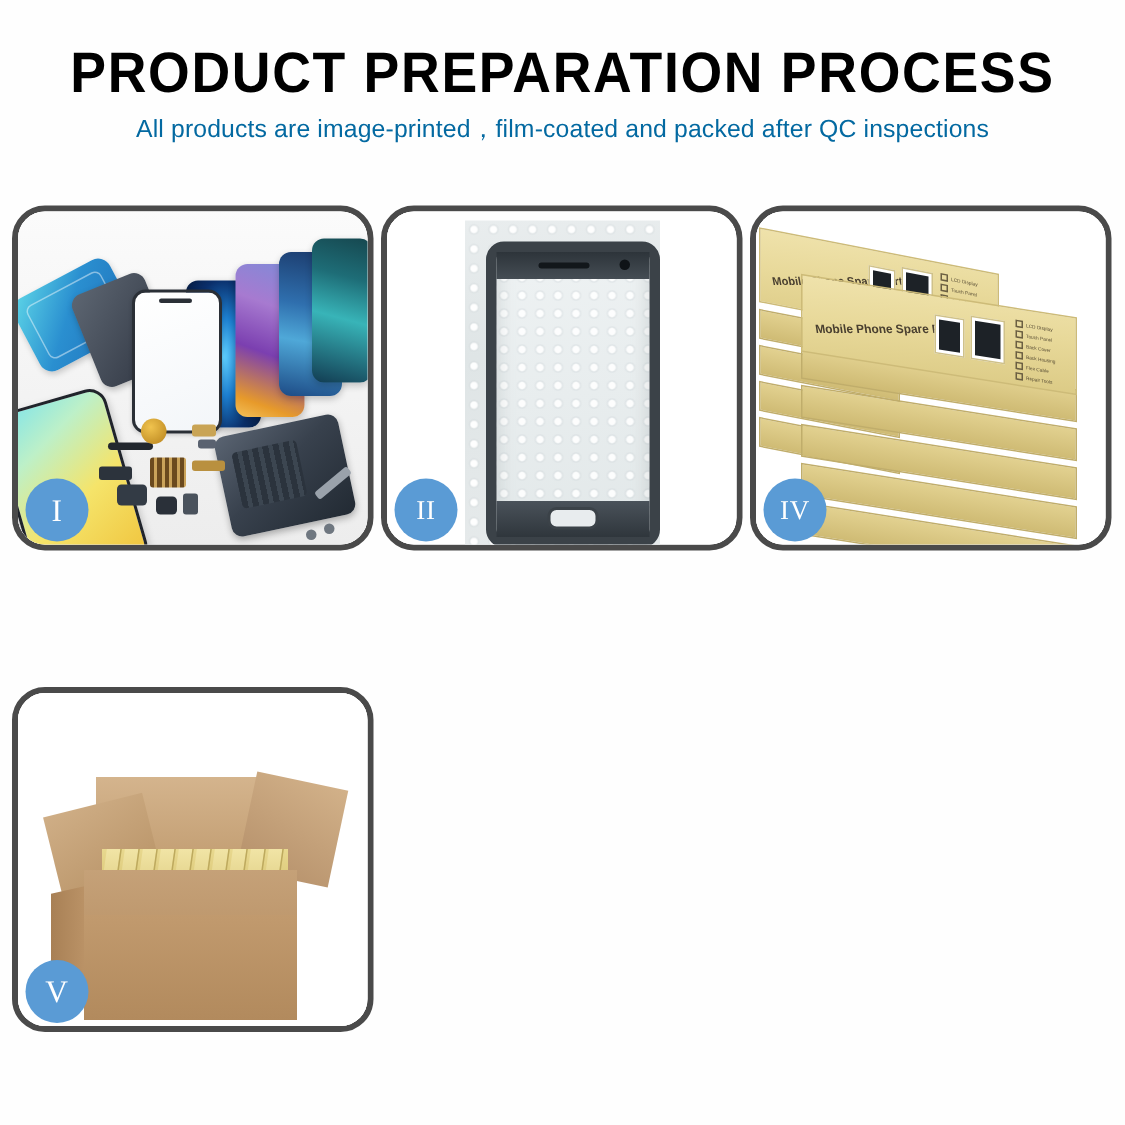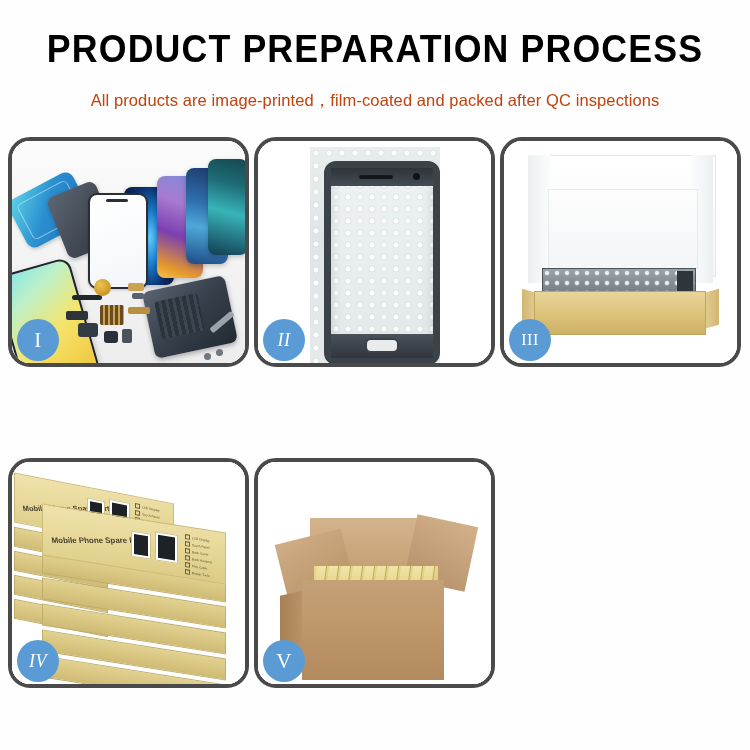--- a/index.html
+++ b/index.html
@@ -32,25 +32,25 @@
     font-family: "Liberation Sans", sans-serif;
     font-size: 38px;
     font-weight: 700;
     letter-spacing: 1.2px;
     color: #000000;
     line-height: 1;
     transform: scaleX(0.94);
     white-space: nowrap;
   }
   .subtitle {
-    margin-top: 22px;
+    margin-top: 7px;
     font-family: "Liberation Sans", sans-serif;
     font-size: 16.5px;
     font-weight: 400;
-    color: #c2410c;
+    color: #0369a1;
     letter-spacing: 0.1px;
     white-space: nowrap;
   }
 
   
   .grid {
     position: absolute;
     left: 8px;
     top: 137px;
     width: 734px;
@@ -93,21 +93,21 @@
     color: #ffffff;
     display: flex;
     align-items: center;
     justify-content: center;
     font-family: "Liberation Serif", serif;
     font-size: 21px;
     letter-spacing: 0.5px;
     z-index: 9;
     user-select: none;
   }
-  .badge.wide { font-size: 18px; font-style: italic; }
+  .badge.wide { font-size: 18px; }
   .badge.xwide { font-size: 16px; }
 
   
   .p1 { background: linear-gradient(180deg,#fbfbfb 0%, #f2f2f2 62%, #ededed 100%); }
   .ph { position: absolute; border-radius: 7px; }
   .ph-a { 
     left: 2px; top: 42px; width: 72px; height: 54px;
     background: linear-gradient(135deg,#5fd8e8 0%, #2a8fd0 45%, #1f6fb8 100%);
     transform: rotate(-28deg); border-radius: 9px;
     box-shadow: 0 2px 4px rgba(0,0,0,.20);
@@ -436,35 +436,20 @@
               </div>
               <div class="glass-bot-strip"></div>
               <div class="glass-home"></div>
             </div>
           </div>
         </div>
       </div>
       <div class="badge wide">II</div>
     </div>
 
-    <div class="panel">
-      <div class="panel-inner">
-        <div class="photo p3">
-          <div class="box3-lid"></div>
-          <div class="box3-lid-l"></div>
-          <div class="box3-lid-r"></div>
-          <div class="box3-foam"></div>
-          <div class="box3-screen"></div>
-          <div class="box3-tray-l"></div>
-          <div class="box3-tray-r"></div>
-          <div class="box3-tray"></div>
-        </div>
-      </div>
-      <div class="badge xwide">III</div>
-    </div>
 
     <div class="panel">
       <div class="panel-inner">
         <div class="photo p4">
           <div class="stack">
 
             <div class="kbox-side" style="left:2px;  top:74px;  width:92px; height:18px; transform:skewY(11deg);"></div>
             <div class="kbox-side" style="left:2px;  top:98px;  width:92px; height:18px; transform:skewY(11deg);"></div>
             <div class="kbox-side" style="left:2px;  top:122px; width:92px; height:18px; transform:skewY(11deg);"></div>
             <div class="kbox-side" style="left:2px;  top:146px; width:92px; height:18px; transform:skewY(11deg);"></div>

